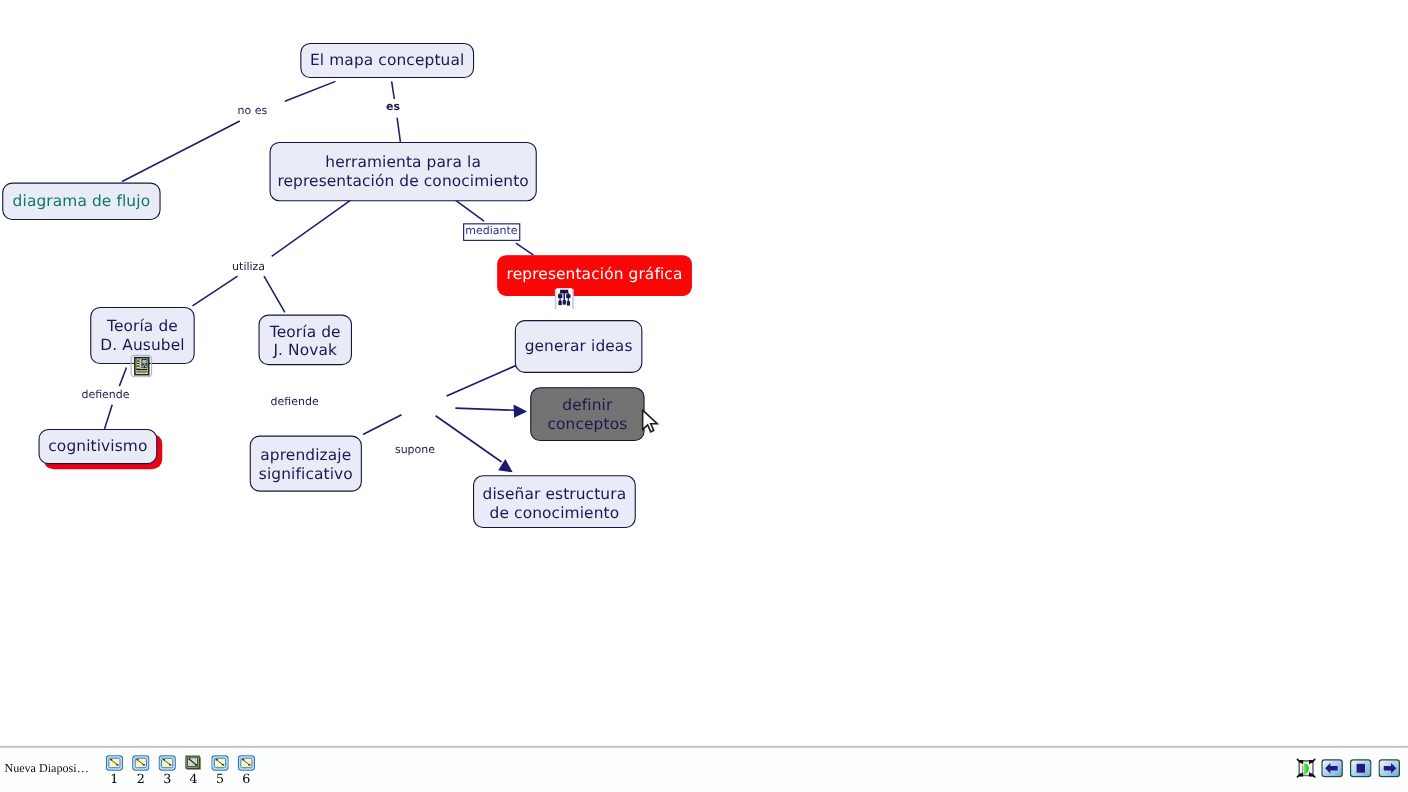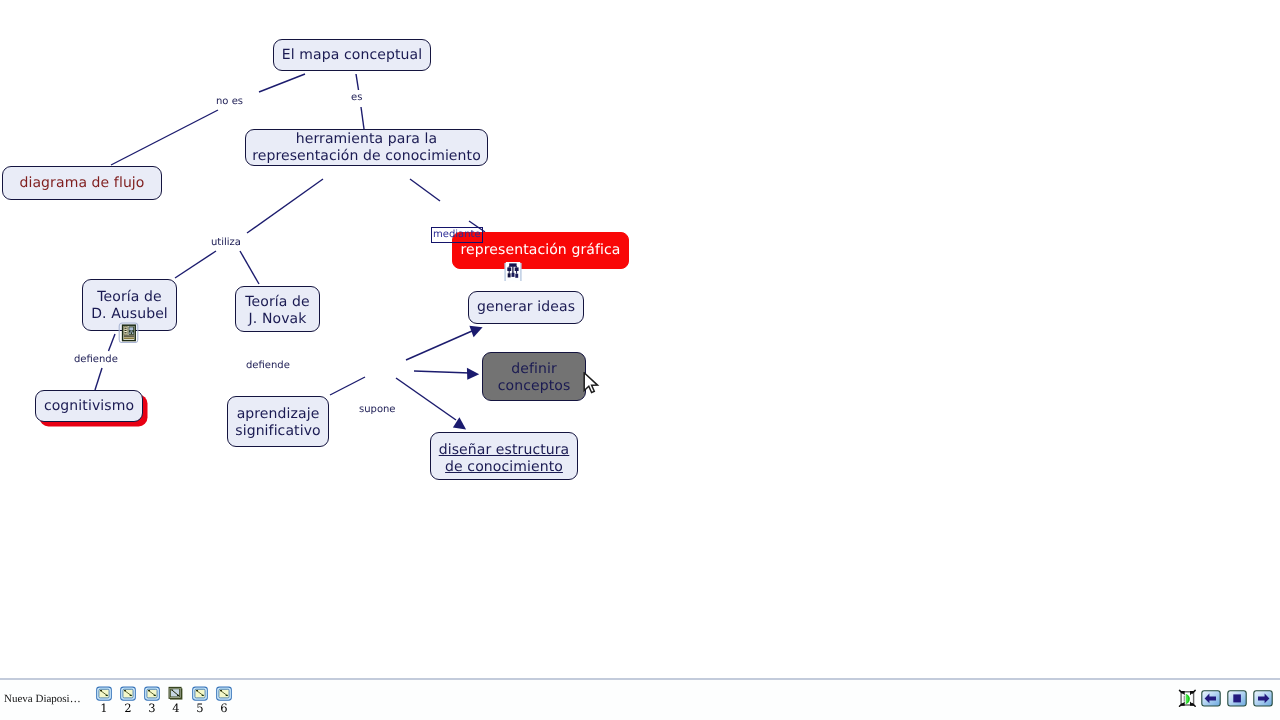--- a/index.html
+++ b/index.html
@@ -57,41 +57,41 @@
         <path d="M 330 395 L 365 377" stroke="#1c1c6e" stroke-width="1.4" fill="none"></path>
         <path d="M 406 360 L 472 331" stroke="#1c1c6e" stroke-width="1.5" fill="none"></path>
         <polygon points="469.4,325.8 482.6,327.2 473.6,337.2" fill="#1a1a6e"></polygon>
         <path d="M 414 371 L 470 373" stroke="#1c1c6e" stroke-width="1.5" fill="none"></path>
         <polygon points="479.2,374.2 466.9,367.8 467.3,379.7" fill="#1a1a6e"></polygon>
         <path d="M 396 378 L 456 420" stroke="#1c1c6e" stroke-width="1.5" fill="none"></path>
         <polygon points="459.4,417.2 452.9,427.6 466.1,429.4" fill="#1a1a6e"></polygon>
       </svg>
     <div id="nodes-layer">
         <div class="node" style="left: 273px; top: 39px; width: 158px; height: 32px; background: rgb(233, 236, 247); border-color: rgb(20, 20, 63); color: rgb(26, 26, 82);">El mapa conceptual</div>
-        <div class="node" style="left: 2px; top: 166px; width: 160px; height: 34px; background: rgb(233, 236, 247); border-color: rgb(20, 20, 63); color: #7f1d1d; text-align: right;">diagrama de flujo</div>
-        <div class="node" style="left: 245px; top: 129px; width: 243px; height: 37px; background: rgb(233, 236, 247); border-color: rgb(20, 20, 63); color: rgb(26, 26, 82); padding-top: 1px;">herramienta para la
+        <div class="node" style="left: 2px; top: 166px; width: 144px; height: 34px; background: rgb(233, 236, 247); border-color: rgb(20, 20, 63); color: #0f766e; text-align: right;">diagrama de flujo</div>
+        <div class="node" style="left: 245px; top: 129px; width: 243px; height: 54px; background: rgb(233, 236, 247); border-color: rgb(20, 20, 63); color: rgb(26, 26, 82); padding-top: 1px;">herramienta para la
 representación de conocimiento</div>
         <div class="node red" style="left: 424px; top: 232px; width: 177px; height: 37px; background: rgb(249, 7, 7); border-color: rgb(249, 7, 7); color: rgb(255, 255, 255);">representación gráfica</div>
         <div class="node" style="left: 82px; top: 279px; width: 95px; height: 52px; background: rgb(233, 236, 247); border-color: rgb(20, 20, 63); color: rgb(26, 26, 82); padding-top: 2px;">Teoría de
 D. Ausubel</div>
         <div class="node" style="left: 235px; top: 286px; width: 85px; height: 46px; background: rgb(233, 236, 247); border-color: rgb(20, 20, 63); color: rgb(26, 26, 82); padding-top: 3px;">Teoría de
 J. Novak</div>
         <div class="node shadow" style="left: 35px; top: 390px; width: 108px; height: 32px; background: rgb(233, 236, 247); border-color: rgb(20, 20, 63); color: rgb(26, 26, 82); box-shadow: rgb(232, 0, 20) 4.5px 4.5px 0px 0px;">cognitivismo</div>
         <div class="node" style="left: 227px; top: 396px; width: 102px; height: 51px; background: rgb(233, 236, 247); border-color: rgb(20, 20, 63); color: rgb(26, 26, 82); padding-top: 3px;">aprendizaje
 significativo</div>
-        <div class="node" style="left: 468px; top: 291px; width: 116px; height: 33px; background: rgb(233, 236, 247); border-color: rgb(20, 20, 63); color: rgb(26, 26, 82);">generar ideas</div>
+        <div class="node" style="left: 468px; top: 291px; width: 116px; height: 48px; background: rgb(233, 236, 247); border-color: rgb(20, 20, 63); color: rgb(26, 26, 82);">generar ideas</div>
         <div class="node" style="left: 482px; top: 352px; width: 104px; height: 49px; background: #737373; border-color: rgb(20, 20, 63); color: rgb(26, 26, 82); padding-top: 3px;">definir
 conceptos</div>
-        <div class="node" style="left: 430px; top: 432px; width: 148px; height: 48px; background: rgb(233, 236, 247); border-color: rgb(20, 20, 63); color: rgb(26, 26, 82); padding-top: 5px; text-decoration: underline;">diseñar estructura
+        <div class="node" style="left: 430px; top: 432px; width: 148px; height: 48px; background: rgb(233, 236, 247); border-color: rgb(20, 20, 63); color: rgb(26, 26, 82); padding-top: 5px;">diseñar estructura
 de conocimiento</div>
       </div>
     <div id="labels-layer">
         <div class="lbl" style="left: 216px; top: 94px;">no es</div>
-        <div class="lbl" style="left: 351px; top: 90px;">es</div>
-        <div class="lbl boxed" style="left: 431px; top: 203px; margin-top: 24px;">mediante</div>
+        <div class="lbl" style="left: 351px; top: 90px; font-weight: bold;">es</div>
+        <div class="lbl boxed" style="left: 421px; top: 203px;">mediante</div>
         <div class="lbl" style="left: 211px; top: 235px;">utiliza</div>
         <div class="lbl" style="left: 74px; top: 352px;">defiende</div>
         <div class="lbl" style="left: 246px; top: 358px;">defiende</div>
         <div class="lbl" style="left: 359px; top: 360px; margin-top: 42px;">supone</div>
       </div>
     <div id="icons-layer">
         <div style="position: absolute; left: 118px; top: 322px; width: 21px; height: 21px;"><svg viewBox="0 0 21 21" width="21" height="21">
             <rect x="1.2" y="1.0" width="18.6" height="19.6" rx="3.2" fill="none" stroke="#aab6d4" stroke-width="1.1"></rect>
             <rect x="4.6" y="3.2" width="12.6" height="15.4" fill="#fbfbef" stroke="#1c2a16" stroke-width="1.5"></rect>
             <rect x="10.5" y="4.4" width="5.6" height="8.4" fill="#22331a"></rect>

